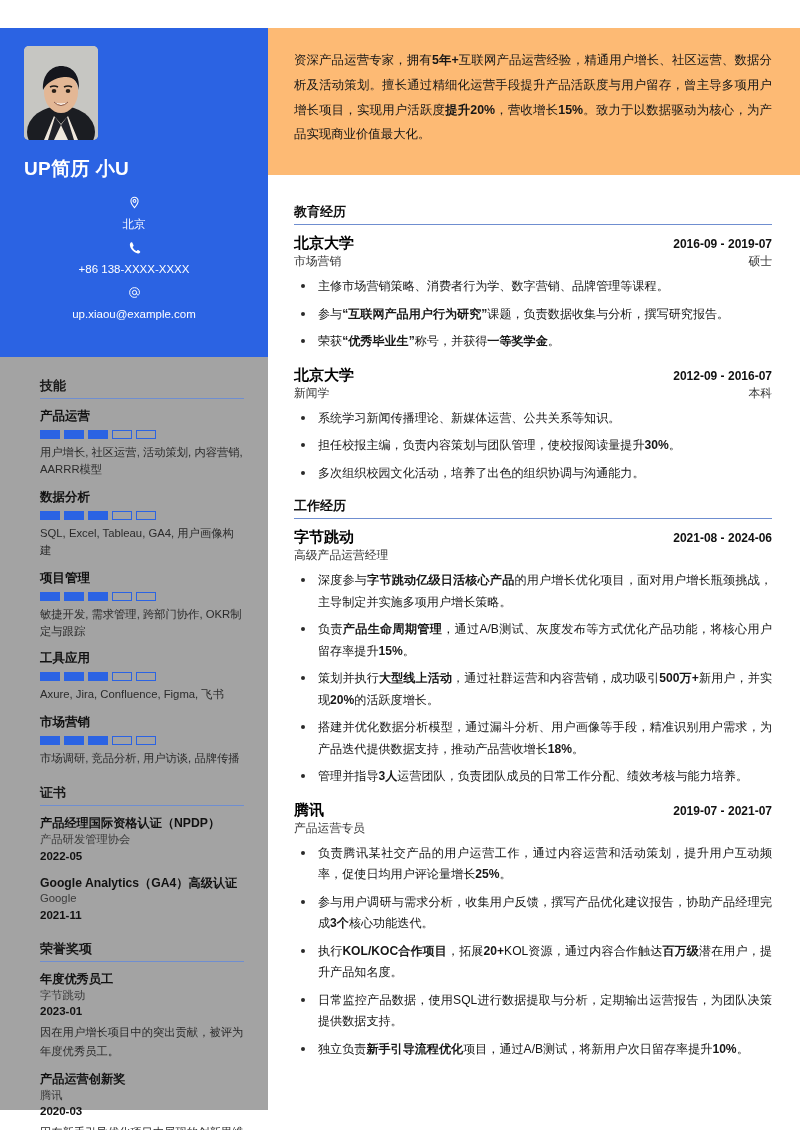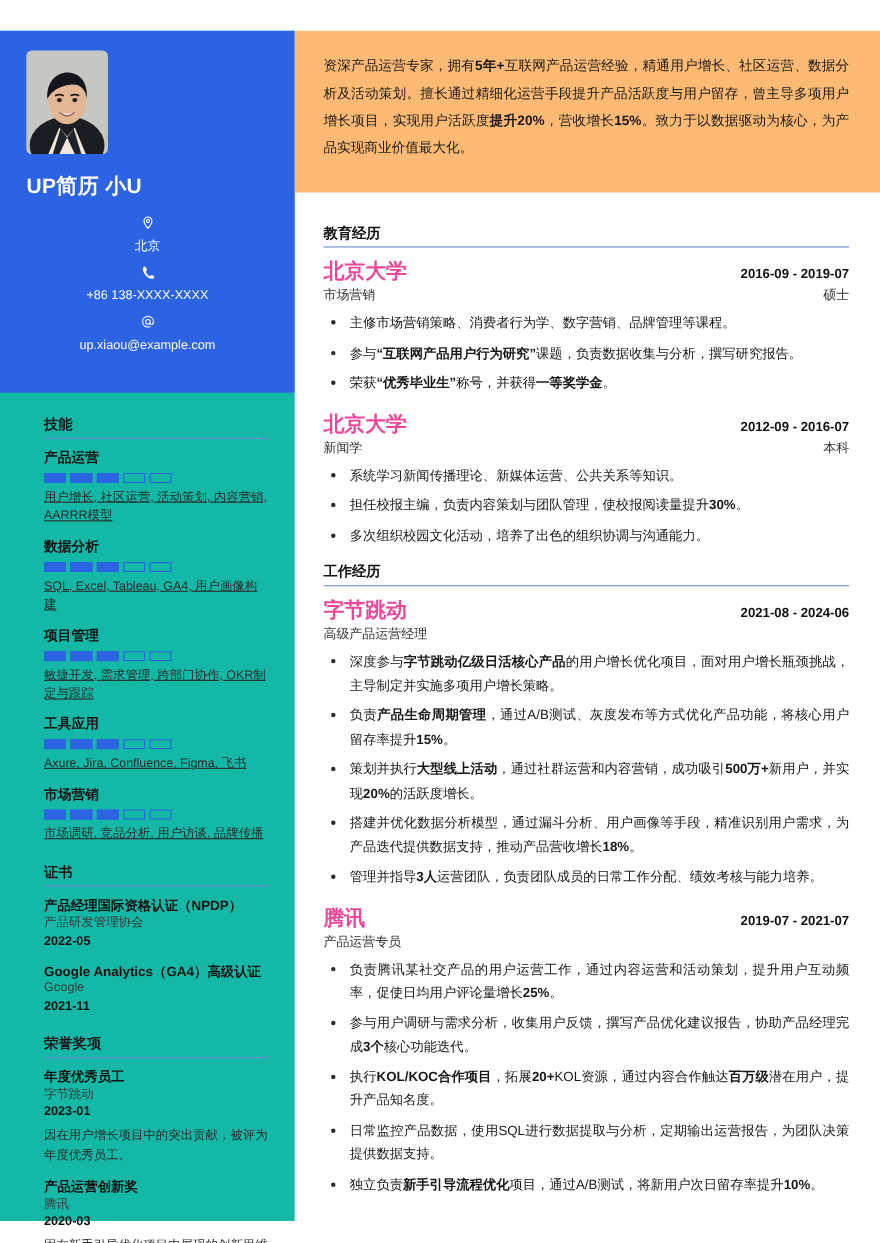--- a/index.html
+++ b/index.html
@@ -20,21 +20,21 @@
     left: 0; top: 28px;
     width: 800px; height: 1082px;
     display: flex;
     background: #ffffff;
   }
 
   
   .sidebar {
     width: 268px;
     flex: 0 0 268px;
-    background: #14b8a6;
+    background: #a3a3a3;
     position: relative;
   }
   .sidebar-header {
     background: #2b63e3;
     padding: 18px 24px 26px 24px;
     min-height: 247px;
   }
   .photo {
     width: 74px; height: 94px;
     border-radius: 5px;
@@ -91,21 +91,20 @@
   .pip {
     width: 20px; height: 9px;
     border: 1px solid #2b63e3;
     background: transparent;
   }
   .pip.on { background: #2b63e3; }
   .skill-kw {
     font-size: 11.3px;
     color: #2b2b2b;
     line-height: 1.5;
-    text-decoration: underline;
   }
 
   .entry { margin-bottom: 11px; }
   .entry-title {
     font-size: 12.2px;
     font-weight: bold;
     color: #111;
     line-height: 1.35;
   }
   .entry-org {
@@ -153,23 +152,23 @@
     border-bottom: 1.6px solid #6f8ed0;
     margin-bottom: 9px;
   }
   .job { margin-bottom: 13px; }
   .job-head {
     display: flex;
     justify-content: space-between;
     align-items: baseline;
   }
   .job-org {
-    font-size: 19px;
-    font-weight: bold;
-    color: #ec4899;
+    font-size: 15px;
+    font-weight: bold;
+    color: #000000;
   }
   .job-period {
     font-size: 12px;
     font-weight: bold;
     color: #111;
     white-space: nowrap;
   }
   .job-sub {
     display: flex;
     justify-content: space-between;

